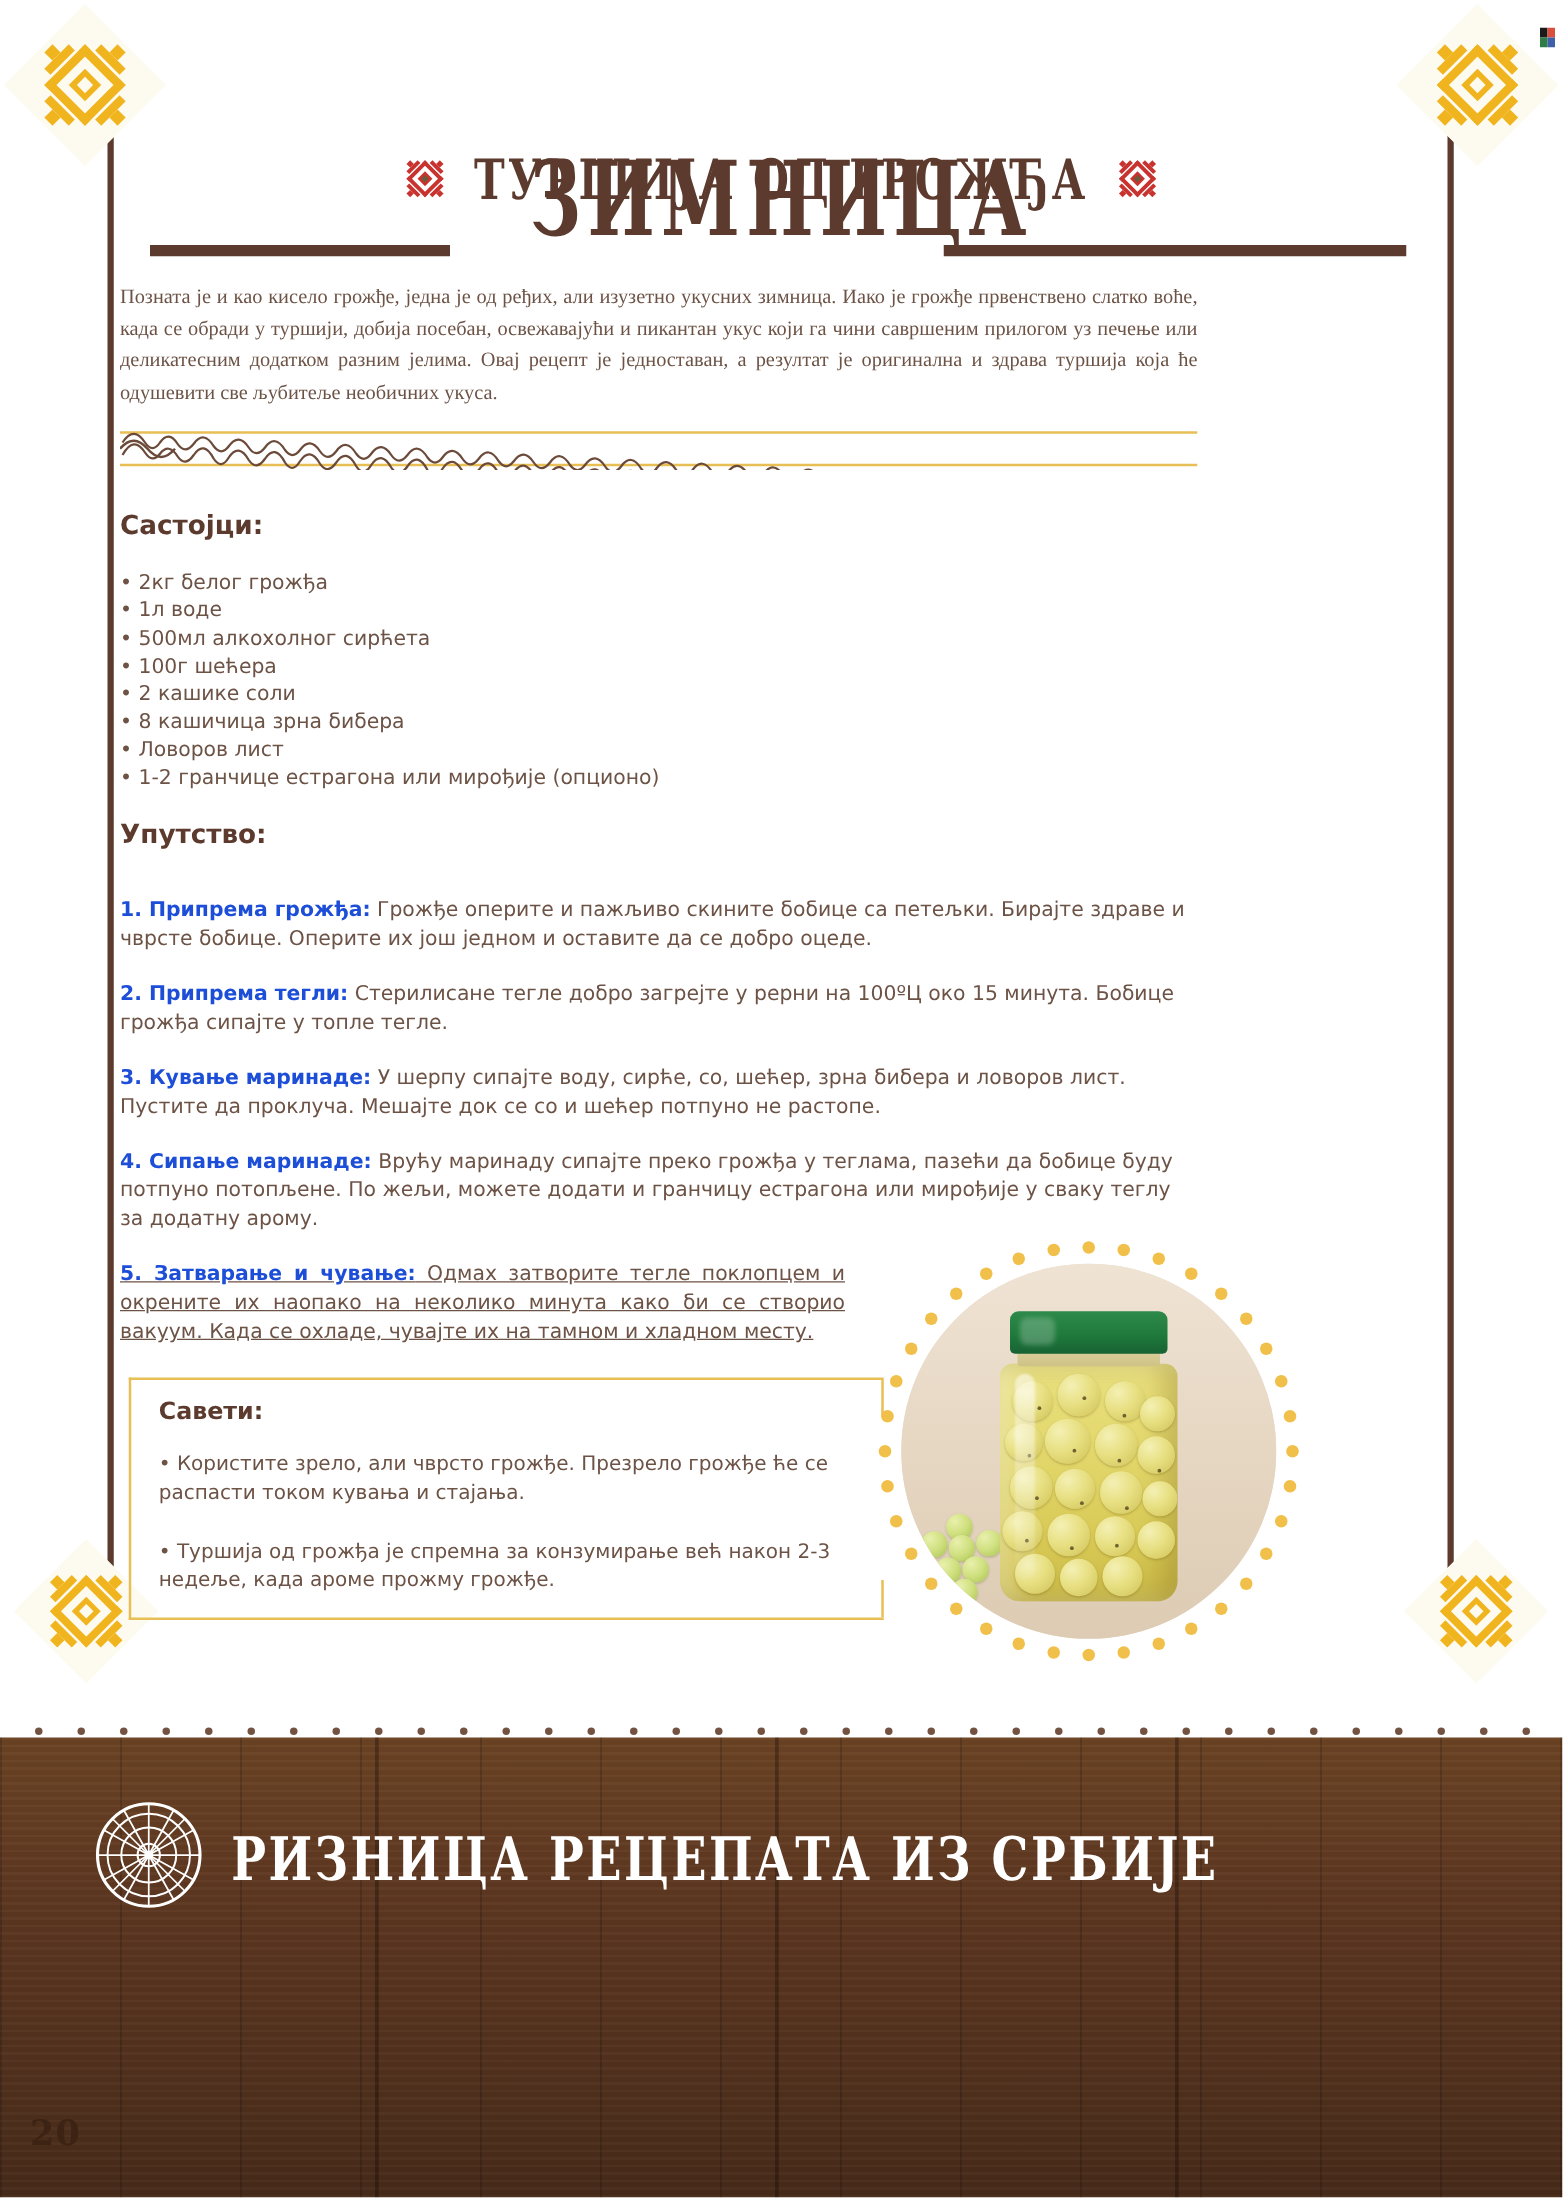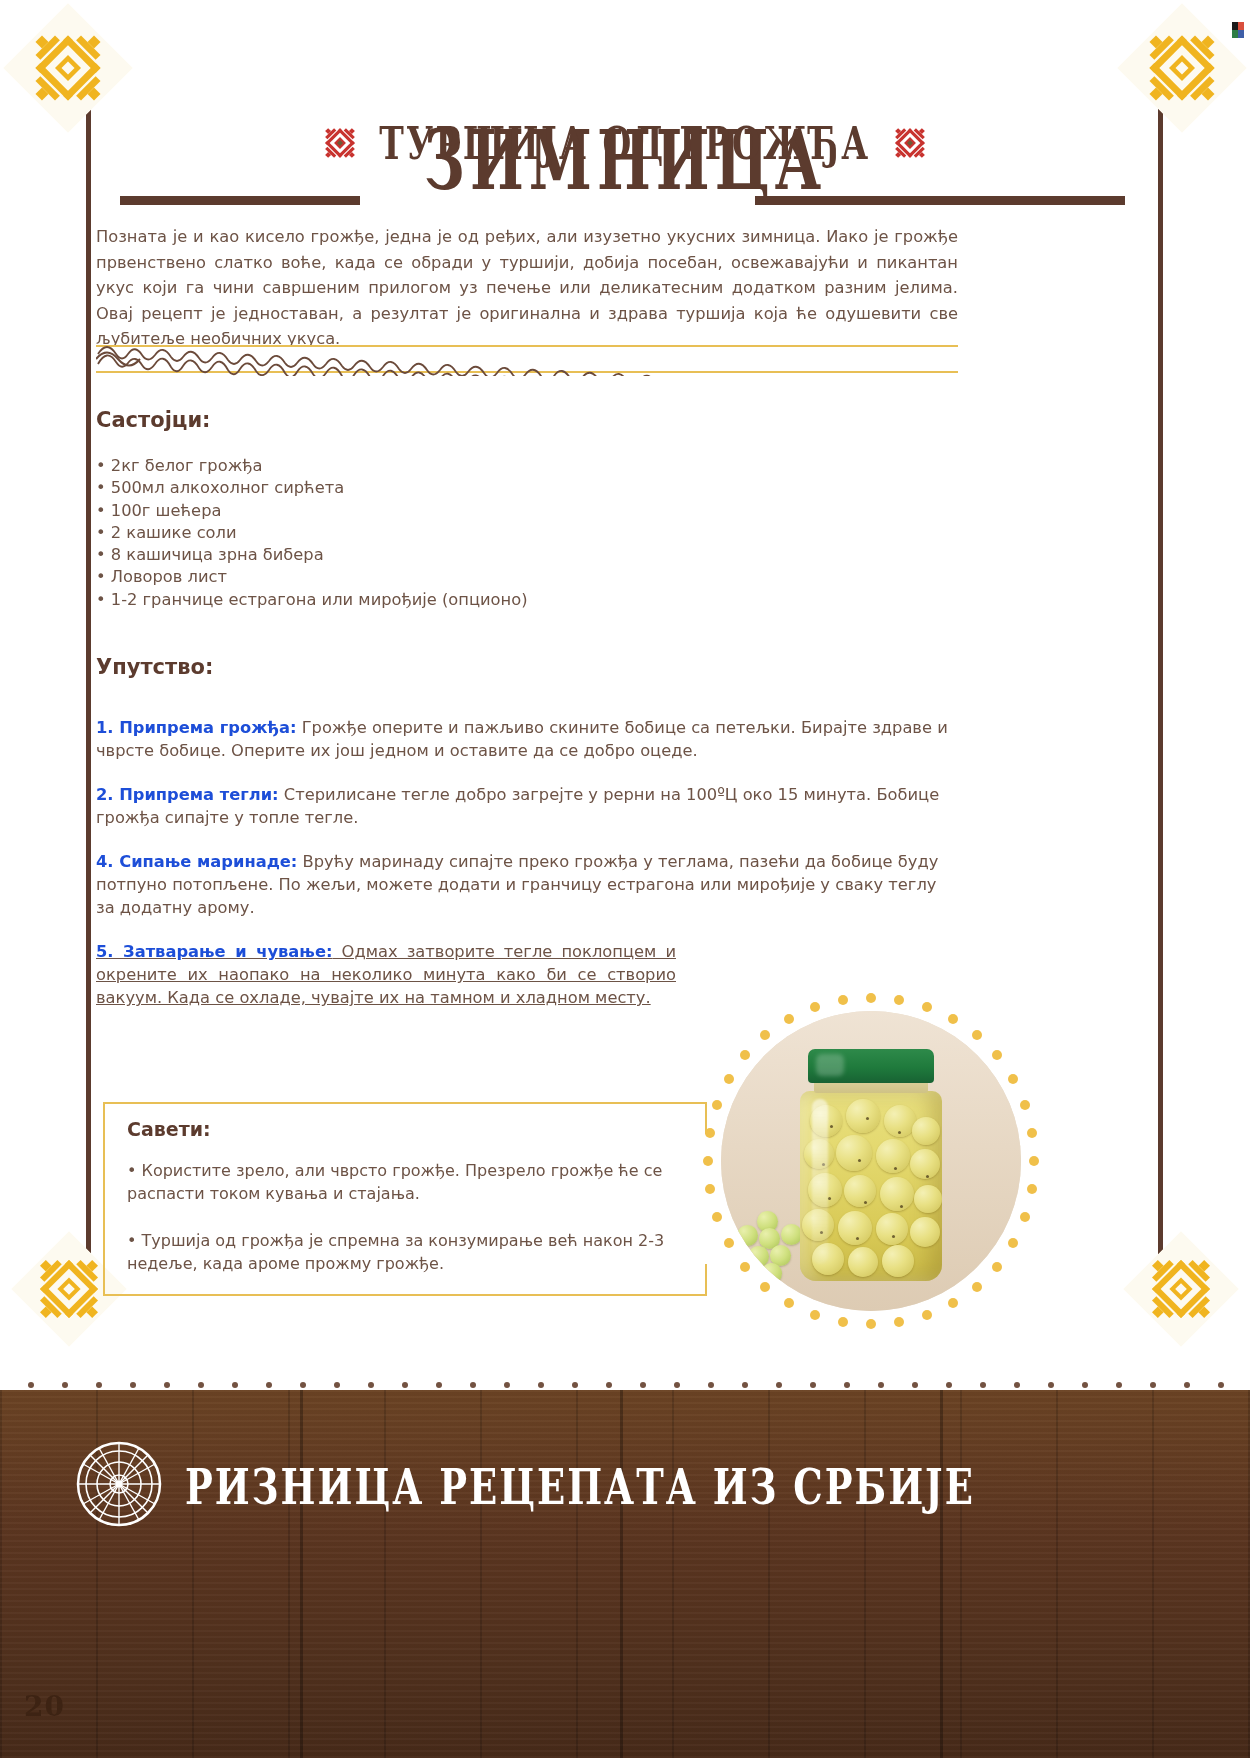--- a/index.html
+++ b/index.html
@@ -37,20 +37,21 @@
     font-family:"DejaVu Serif","Liberation Serif",serif;
     font-size:33px;font-weight:700;letter-spacing:2.5px;color:#5c3b2e;
     transform:scaleY(1.35);
   }
 
   
   .intro{
     position:absolute;left:96px;top:208px;width:862px;
     font-size:16.3px;line-height:25.5px;text-align:justify;
     color:#6d5346;
+    font-family:Liberation Serif, serif;
   }
   .divider{
     position:absolute;left:96px;top:342px;width:862px;height:34px;
   }
 
   .h2{
     position:absolute;font-size:21px;font-weight:700;color:#5c3b2e;
     font-family:"DejaVu Sans","Liberation Sans",sans-serif;
   }
   .h2.ingredients{left:96px;top:408px;}
@@ -353,35 +354,39 @@
       <g stroke="#6b4a3a" stroke-width="1.8" fill="none">
         <path d="M2,22 q9,-16 18,-2 q6,9 12,1 q7,-9 14,2 q6,9 13,-1 q8,-12 16,3 q6,9 12,-1 q8,-12 16,2 q6,9 13,-1 q8,-12 16,3 q6,9 12,-1 q8,-12 16,2 q6,9 13,-1 q8,-12 16,3 q6,9 12,-1 q8,-12 16,2 q6,9 13,-1 q8,-12 16,3 q6,9 12,-1 q8,-12 16,2 q6,9 13,-1 q8,-12 16,3 q6,9 12,-1 q8,-12 16,2 q6,9 13,-1 q8,-12 16,3 q6,9 12,-1 q8,-12 16,2 q6,9 13,-1 q8,-12 16,3 q6,9 12,-1 q8,-12 16,2 q6,9 13,-1 q8,-12 16,3 q6,9 12,-1 q8,-12 16,2 q6,9 13,-1 q8,-12 16,3 q6,9 12,-1 q8,-12 16,2 q6,9 13,-1 q8,-12 16,3 q6,9 12,-1 q8,-12 16,2 q6,9 13,-1 q8,-12 16,3 q6,9 12,-1 q8,-12 16,2 q6,9 13,-1 q8,-12 16,3 q6,9 12,-1 q8,-12 16,2 q6,9 13,-1 q8,-12 16,3 q6,9 12,-1 q8,-12 16,2 q6,9 13,-1 q8,-12 16,3 q6,9 12,-1 q8,-12 16,2 q6,9 13,-1 q8,-12 16,3 q6,9 12,-1 q8,-12 16,2 q6,9 13,-1 q8,-12 16,3 q6,9 12,-1 q8,-12 16,2"></path>
         <path d="M2,12 q9,-14 18,0 q6,9 12,0 q7,-10 14,1 q6,9 13,0 q8,-11 16,2 q6,8 12,0 q8,-11 16,1 q6,9 13,0 q8,-11 16,2 q6,8 12,0 q8,-11 16,1 q6,9 13,0 q8,-11 16,2 q6,8 12,0 q8,-11 16,1 q6,9 13,0 q8,-11 16,2 q6,8 12,0 q8,-11 16,1 q6,9 13,0 q8,-11 16,2 q6,8 12,0 q8,-11 16,1 q6,9 13,0 q8,-11 16,2 q6,8 12,0 q8,-11 16,1 q6,9 13,0 q8,-11 16,2 q6,8 12,0 q8,-11 16,1 q6,9 13,0 q8,-11 16,2 q6,8 12,0 q8,-11 16,1 q6,9 13,0 q8,-11 16,2 q6,8 12,0 q8,-11 16,1 q6,9 13,0 q8,-11 16,2 q6,8 12,0 q8,-11 16,1 q6,9 13,0 q8,-11 16,2 q6,8 12,0 q8,-11 16,1 q6,9 13,0 q8,-11 16,2 q6,8 12,0 q8,-11 16,1"></path>
       </g>
     </svg>
   </div>
 
   <div class="h2 ingredients">Састојци:</div>
   <div class="ing-list">
     <div>• 2кг белог грожђа</div>
+    <div>• 1л воде</div>
     <div>• 500мл алкохолног сирћета</div>
     <div>• 100г шећера</div>
     <div>• 2 кашике соли</div>
     <div>• 8 кашичица зрна бибера</div>
     <div>• Ловоров лист</div>
     <div>• 1-2 гранчице естрагона или мирођије (опционо)</div>
   </div>
 
   <div class="h2 steps">Упутство:</div>
   <div class="steps">
     <p class="step w-narrow">
       <b>1. Припрема грожђа:</b><span> Грожђе оперите и пажљиво скините бобице са петељки. Бирајте здраве и чврсте бобице. Оперите их још једном и оставите да се добро оцеде.</span>
     </p>
     <p class="step w-narrow">
       <b>2. Припрема тегли:</b><span> Стерилисане тегле добро загрејте у рерни на 100ºЦ око 15 минута. Бобице грожђа сипајте у топле тегле.</span>
+    </p>
+    <p class="step w-narrow">
+      <b>3. Кување маринаде:</b><span> У шерпу сипајте воду, сирће, со, шећер, зрна бибера и ловоров лист. Пустите да проклуча. Мешајте док се со и шећер потпуно не растопе.</span>
     </p>
     <p class="step w-narrow">
       <b>4. Сипање маринаде:</b><span> Врућу маринаду сипајте преко грожђа у теглама, пазећи да бобице буду потпуно потопљене. По жељи, можете додати и гранчицу естрагона или мирођије у сваку теглу за додатну арому.</span>
     </p>
     <p class="step justify">
       <b>5. Затварање и чување:</b><span> Одмах затворите тегле поклопцем и окрените их наопако на неколико минута како би се створио вакуум. Када се охладе, чувајте их на тамном и хладном месту.</span>
     </p>
   </div>
 
   <div class="tips">

